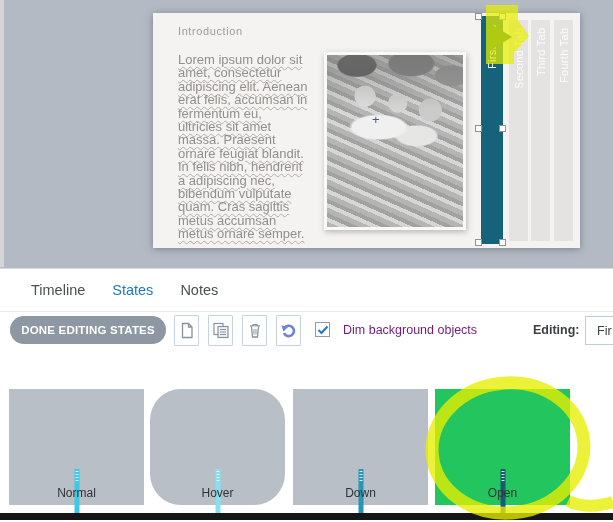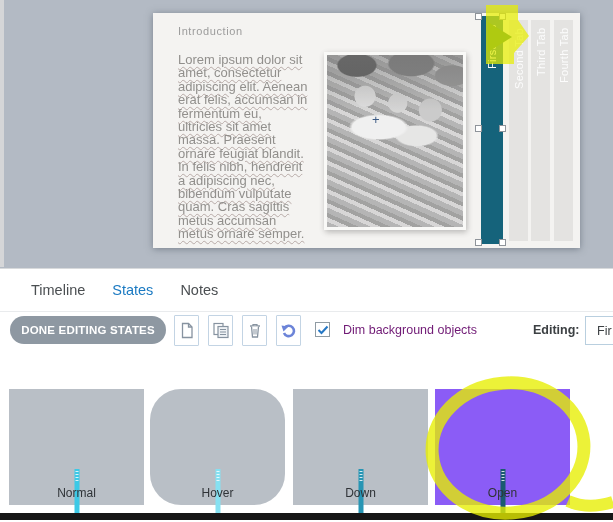--- a/index.html
+++ b/index.html
@@ -66,21 +66,21 @@
   .checkbox { position:absolute; left:315px; top:10px; width:15px; height:15px; background:#fff;
               border:1px solid #8f9ba3; display:flex; align-items:center; justify-content:center; }
   .dim-label { position:absolute; left:343px; top:11px; font-size:12.5px; color:#701a75; }
   .editing-label { position:absolute; left:533px; top:11px; font-size:12.5px; color:#3c4043;font-weight:bold; }
   .editing-select { position:absolute; left:585px; top:4px; width:60px; height:29px; background:#fff;
                     border:1px solid #b9cfdf; font-size:12.5px; color:#3c4043;
                     display:flex; align-items:center; padding-left:11px; }
 
   .state-card { position:absolute; top:83px; width:135px; height:116px; background:#b9bfc6;margin-top:37px; }
   .state-card.c1{ left:9px; } .state-card.c2{ left:150px;border-radius:31px; } .state-card.c3{ left:293px; } .state-card.c4{ left:435px; }
-  .state-card.selected { background:#8b5cf6;padding-left:16px; }
+  .state-card.selected { background:#22c55e;padding-left:16px; }
   .mini-bar { position:absolute; left:50%; top:80px; transform:translateX(-50%); width:5px; height:51px; }
   .mini-bar::before { content:""; position:absolute; top:2px; left:1px; right:1px; height:10px;
                       background:repeating-linear-gradient(to bottom, rgba(255,255,255,.8) 0 1px, transparent 1px 3px); }
   .state-label { position:absolute; left:0; right:0; bottom:5px; text-align:center; font-size:12px; color:#2f3337; }
 
   .black-bar { position:absolute; left:0; top:513px; width:613px; height:7px; background:#161616; z-index:10; }
 </style>
 </head>
 <body>
 

